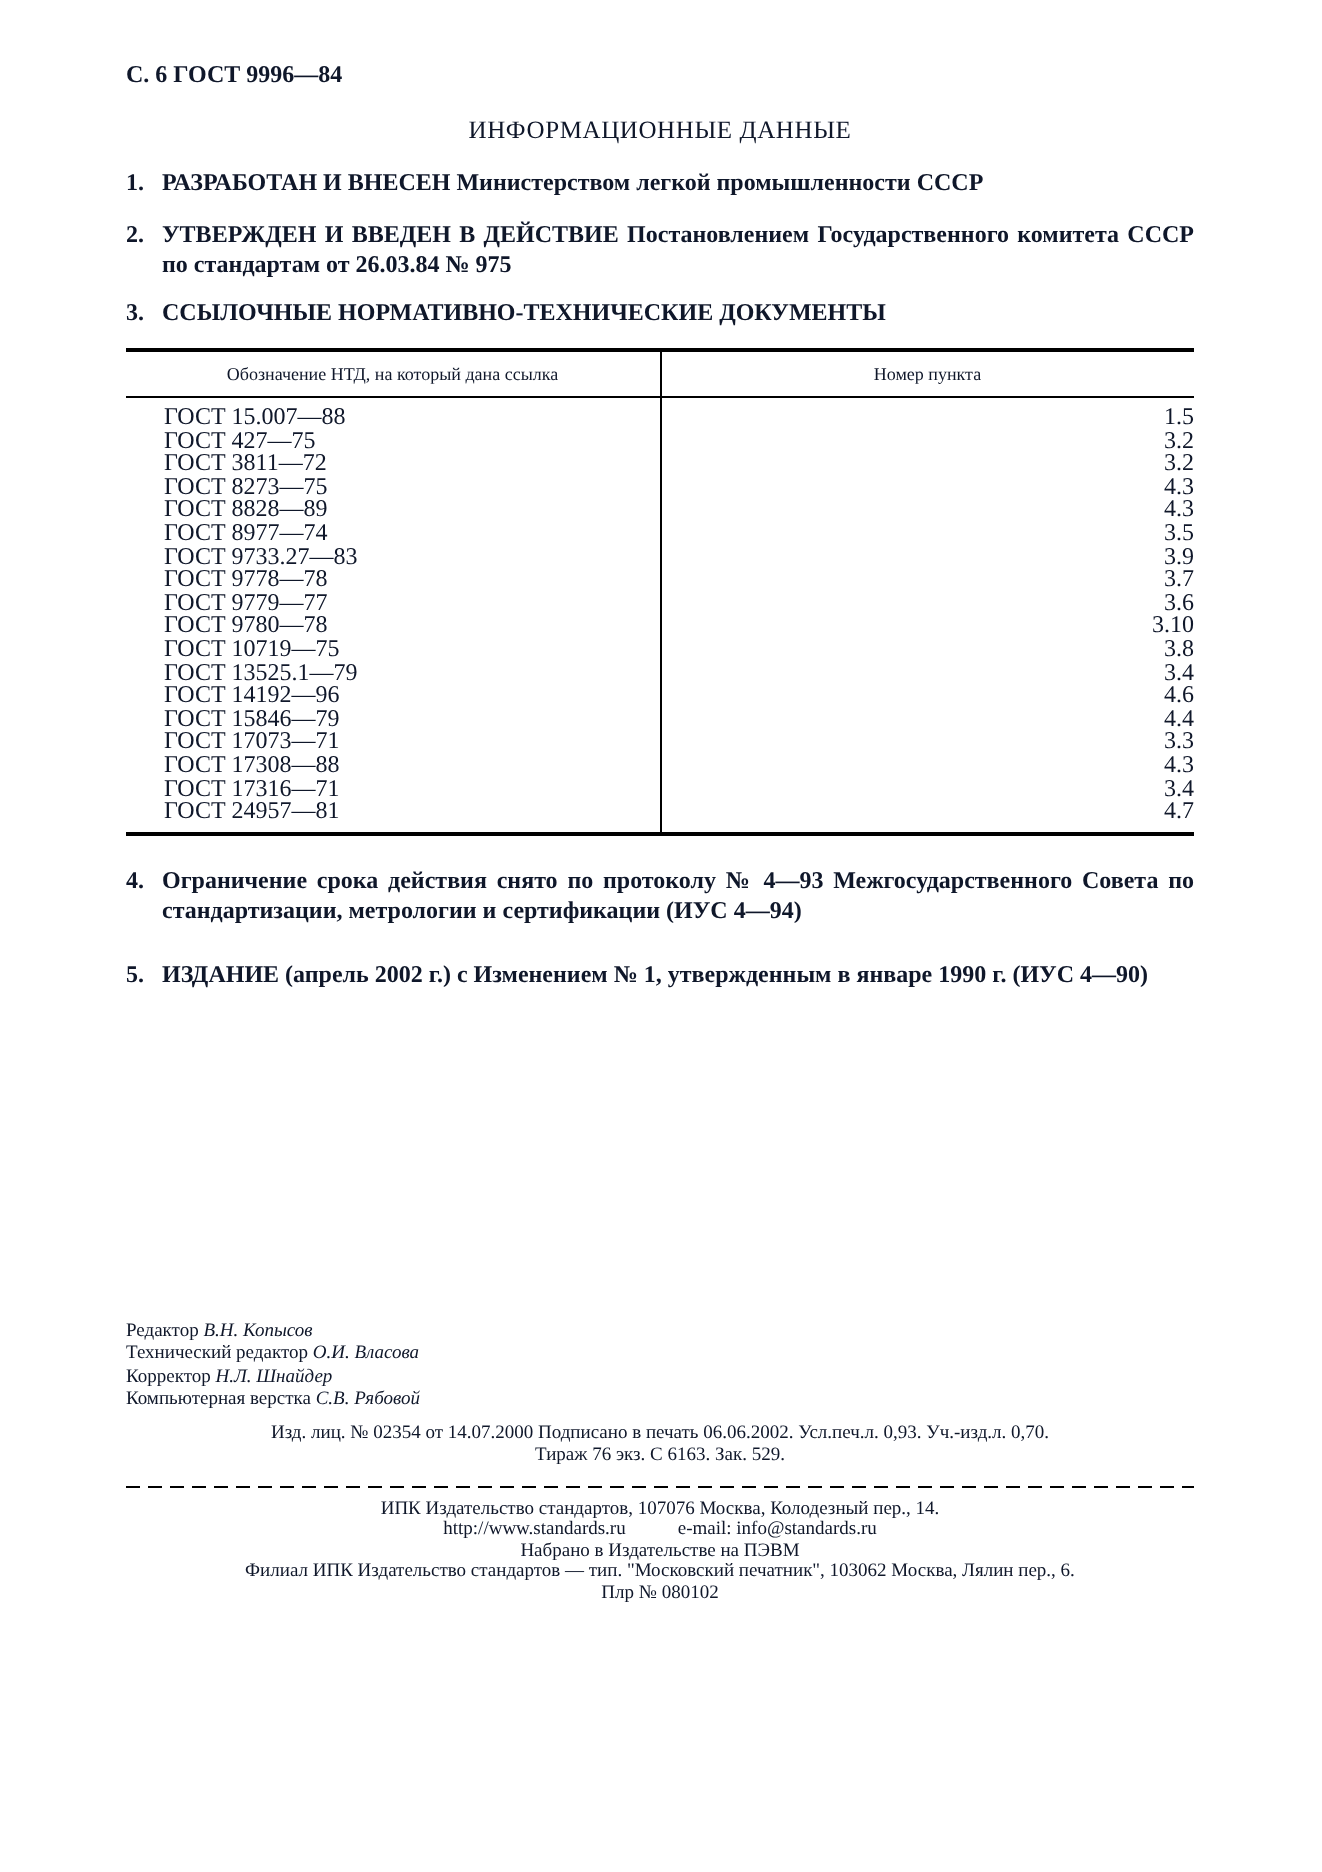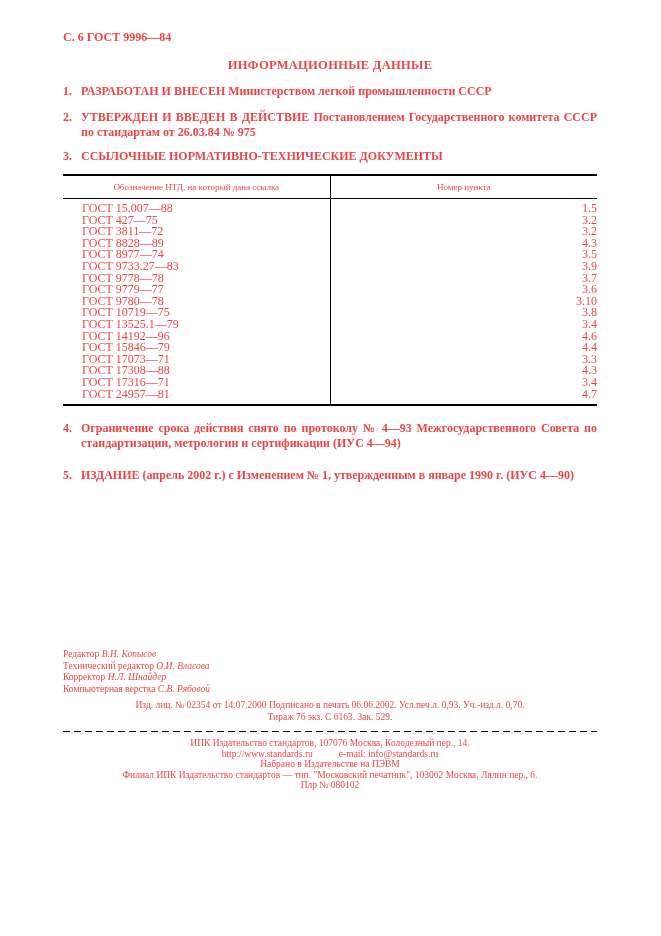--- a/index.html
+++ b/index.html
@@ -1,34 +1,34 @@
 <!DOCTYPE html>
 <html><head>
 <meta charset="utf-8">
 <style>
   html, body { margin: 0; padding: 0; background: #fff; }
   .page {
     width: 661px;
     height: 936px;
     box-sizing: border-box;
     background: #ffffff;
-    color: #ef4444;
+    color: #0f172a;
     font-family: "Liberation Serif", "DejaVu Serif", serif;
     padding: 30px 64px 20px 63px;
     overflow: hidden;
     position: relative;
   }
   .running-head {
     font-weight: bold;
     font-size: 12px;
     line-height: 15px;
   }
   .doc-title {
     text-align: center;
-    font-weight: bold;
+    font-weight: normal;
     font-size: 12.5px;
     letter-spacing: 0.3px;
     margin-top: 13px;
     line-height: 15px;
   }
   .item {
     display: flex;
     font-weight: bold;
     font-size: 12px;
     line-height: 15px;
@@ -141,20 +141,24 @@
     <tr>
       <td>ГОСТ 427—75</td>
       <td>3.2</td>
     </tr>
 
     <tr>
       <td>ГОСТ 3811—72</td>
       <td>3.2</td>
     </tr>
 
+    <tr>
+      <td>ГОСТ 8273—75</td>
+      <td>4.3</td>
+    </tr>
 
     <tr>
       <td>ГОСТ 8828—89</td>
       <td>4.3</td>
     </tr>
 
     <tr>
       <td>ГОСТ 8977—74</td>
       <td>3.5</td>
     </tr>

